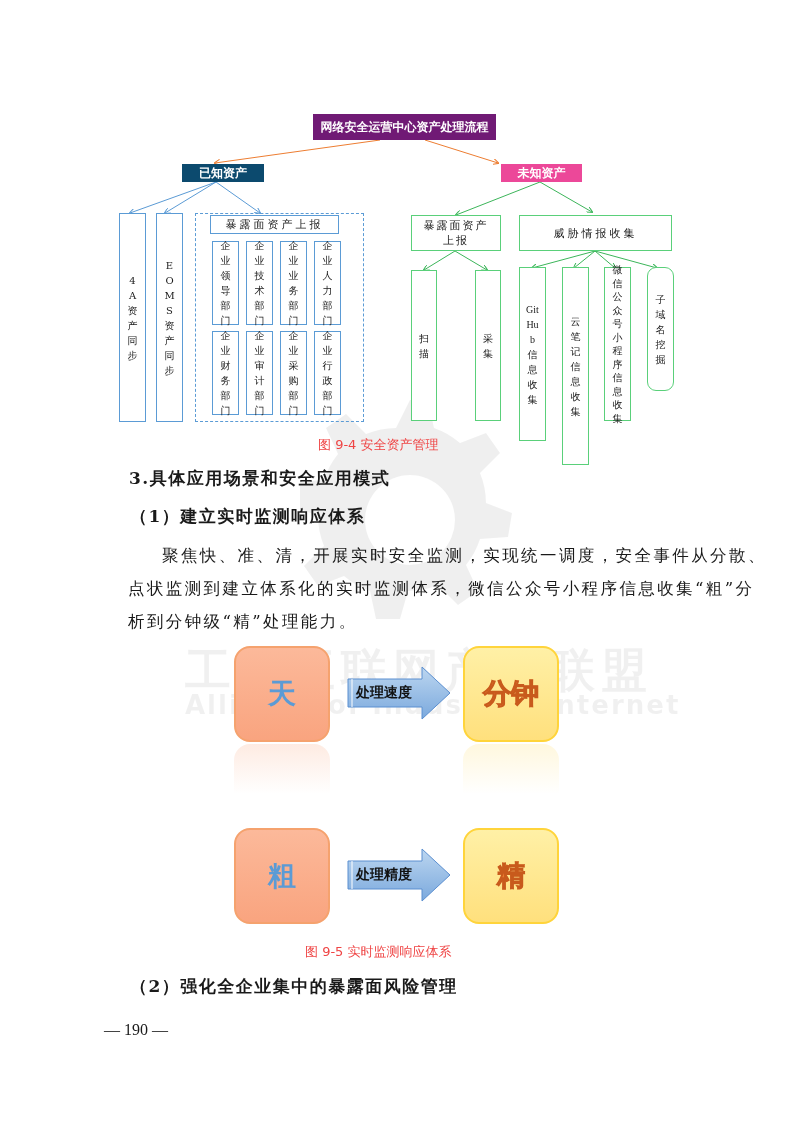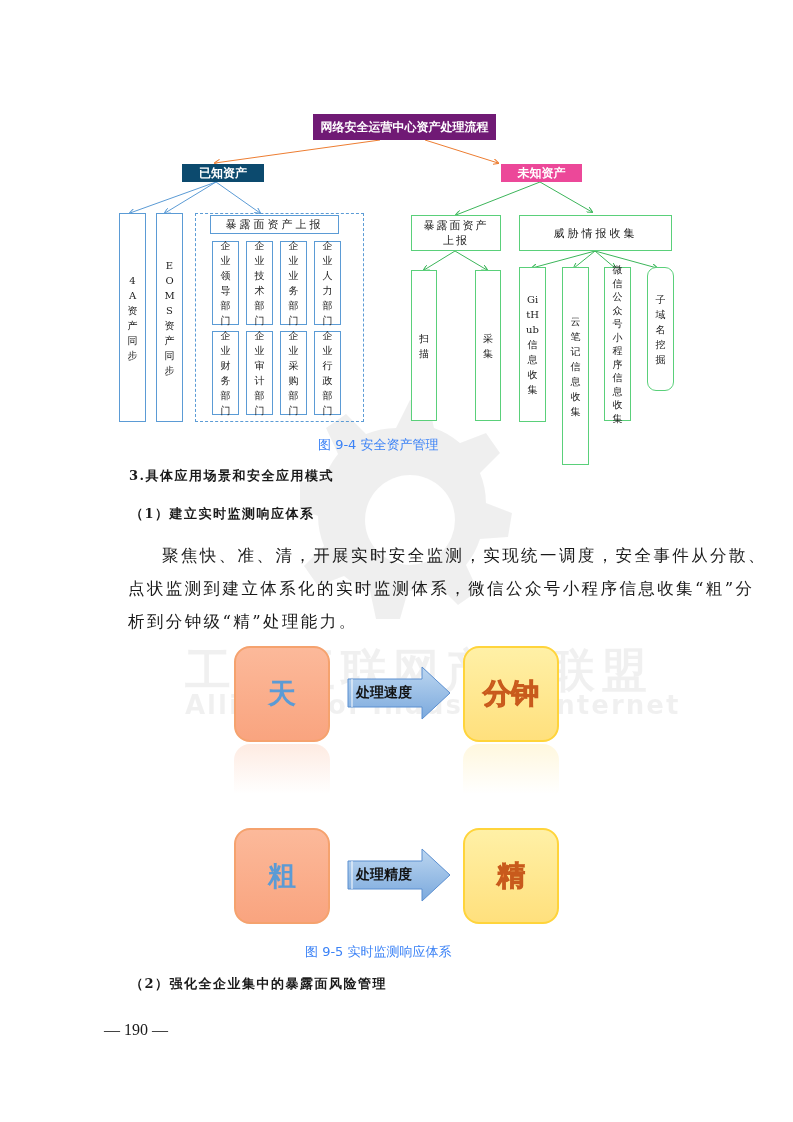--- a/index.html
+++ b/index.html
@@ -25,23 +25,23 @@
     .vbox { position: absolute; border: 1.5px solid #5b9bd5; background: #fff; box-sizing: border-box;
             display: flex; align-items: center; justify-content: center; font-size: 10px; line-height: 15px; text-align: center; }
     .vbox.green { border-color: #5ad07a; }
     .vtext { width: 12px; word-break: break-all; }
     .dash-box { position: absolute; left: 195px; top: 213px; width: 169px; height: 209px;
                 border: 1.3px dashed #5b9bd5; box-sizing: border-box; }
     .hbox { position: absolute; border: 1.5px solid #5b9bd5; box-sizing: border-box; display: flex;
             align-items: center; justify-content: center; font-size: 11px; letter-spacing: 3px; background: #fff; }
     .hbox.green { border-color: #5ad07a; }
 
-    .caption { position: absolute; font-family: "DejaVu Sans", sans-serif; font-size: 13px; color: #3b82f6; white-space: nowrap; }
-
-    .h3 { position: absolute; font-weight: bold; font-size: 13px; letter-spacing: 1.5px; white-space: nowrap; }
+    .caption { position: absolute; font-family: "DejaVu Sans", sans-serif; font-size: 13px; color: #ef4444; white-space: nowrap; }
+
+    .h3 { position: absolute; font-weight: bold; font-size: 17px; letter-spacing: 1.5px; white-space: nowrap; }
     .para { position: absolute; left: 128px; width: 580px; font-size: 16.5px; letter-spacing: 2.4px; white-space: nowrap; }
 
     
     .tile { position: absolute; width: 96px; height: 96px; border-radius: 16px; box-sizing: border-box;
             display: flex; align-items: center; justify-content: center;
             font-family: "DejaVu Sans", sans-serif; font-weight: bold; font-size: 28px; }
     .tile.orange { background: linear-gradient(#fcb99a, #f9a47f); border: 2px solid #f5a26e; color: #5b9bd5; }
     .tile.yellow { background: linear-gradient(#fff0a6, #ffe07d); border: 2px solid #ffd43b; color: #ed7d31; }
     .tile.outline { color: #ed7d31; -webkit-text-stroke: 1px #c85a1c; }
     .refl { position: absolute; width: 96px; height: 50px; border-radius: 16px 16px 0 0; opacity: 0.35; }
@@ -136,21 +136,21 @@
 <div class="hbox green" style="left:411px;top:215px;width:90px;height:36px;letter-spacing:2px;line-height:15px;text-align:center;padding:0 6px;">暴露面资产上报</div>
 <div class="hbox green" style="left:519px;top:215px;width:153px;height:36px;">威胁情报收集</div>
 
 <div class="vbox green" style="left:411px;top:270px;width:26px;height:151px;">
     <span class="vtext">扫描</span>
   </div>
 <div class="vbox green" style="left:475px;top:270px;width:26px;height:151px;">
     <span class="vtext">采集</span>
   </div>
 
-<div class="vbox green" style="left:519px;top:267px;width:27px;height:155px;">
+<div class="vbox green" style="left:519px;top:267px;width:27px;height:174px;font-family:Liberation Serif, serif;">
     <span class="vtext" style="width:14px;">GitHub信息收集</span>
   </div>
 <div class="vbox green" style="left:562px;top:267px;width:27px;height:198px;">
     <span class="vtext">云笔记信息收集</span>
   </div>
 <div class="vbox green" style="left:604px;top:267px;width:27px;height:154px;line-height:13.5px;">
     <span class="vtext">微信公众号小程序信息收集</span>
   </div>
 <div class="vbox green" style="left:647px;top:267px;width:27px;height:124px;border-radius:9px;">
     <span class="vtext">子域名挖掘</span>

